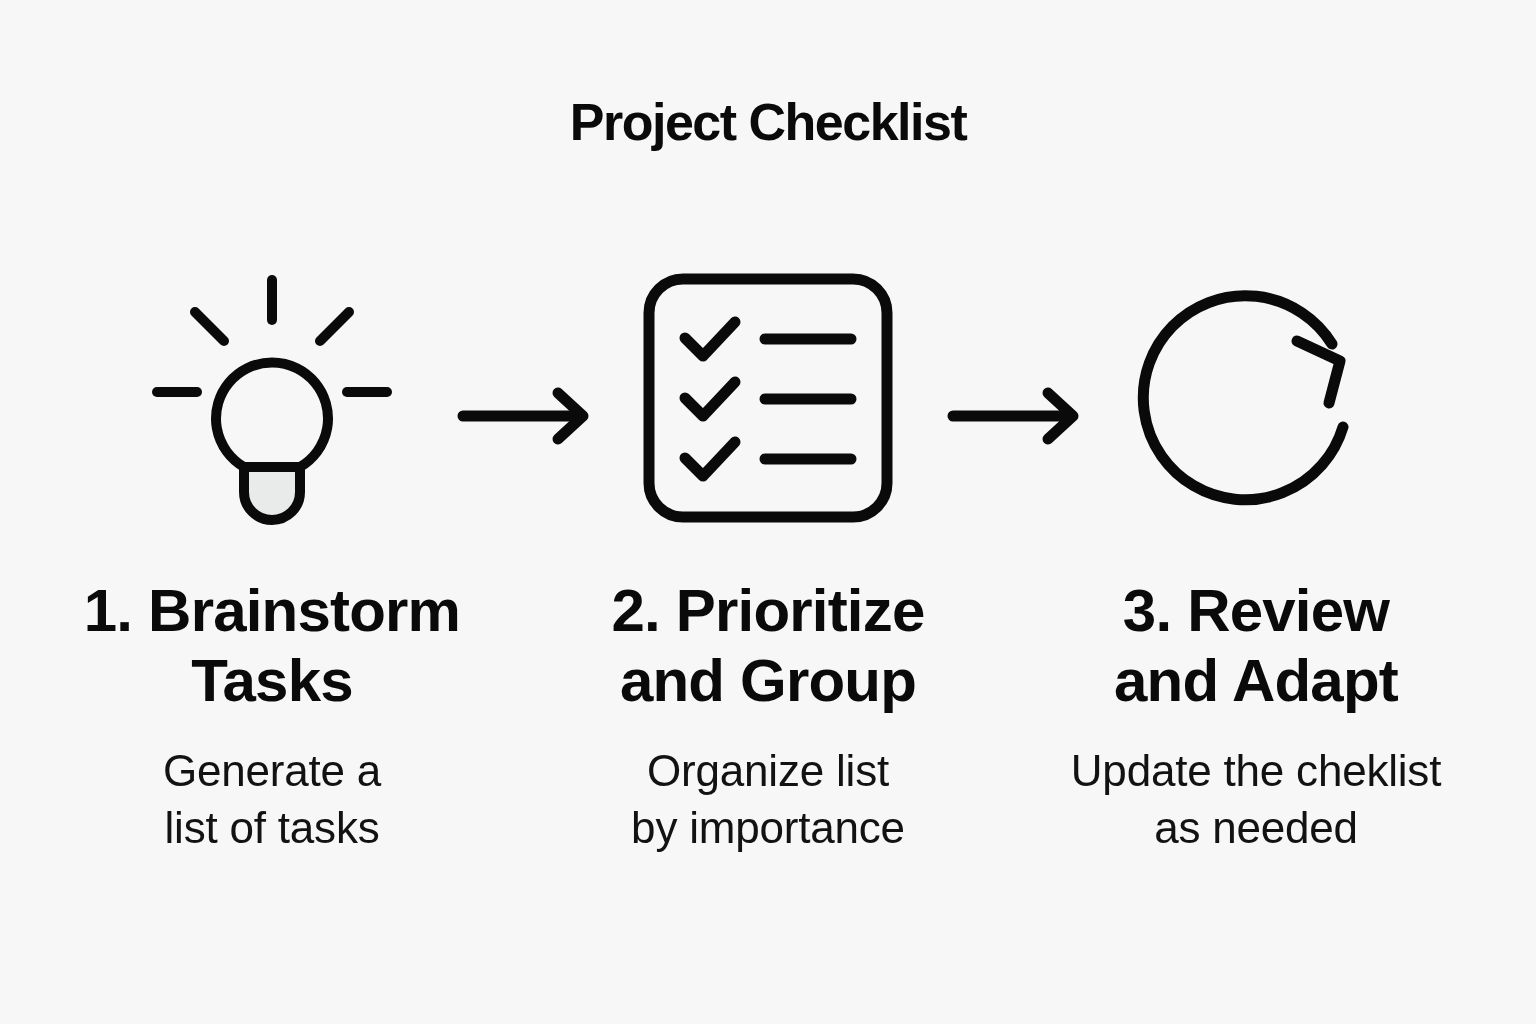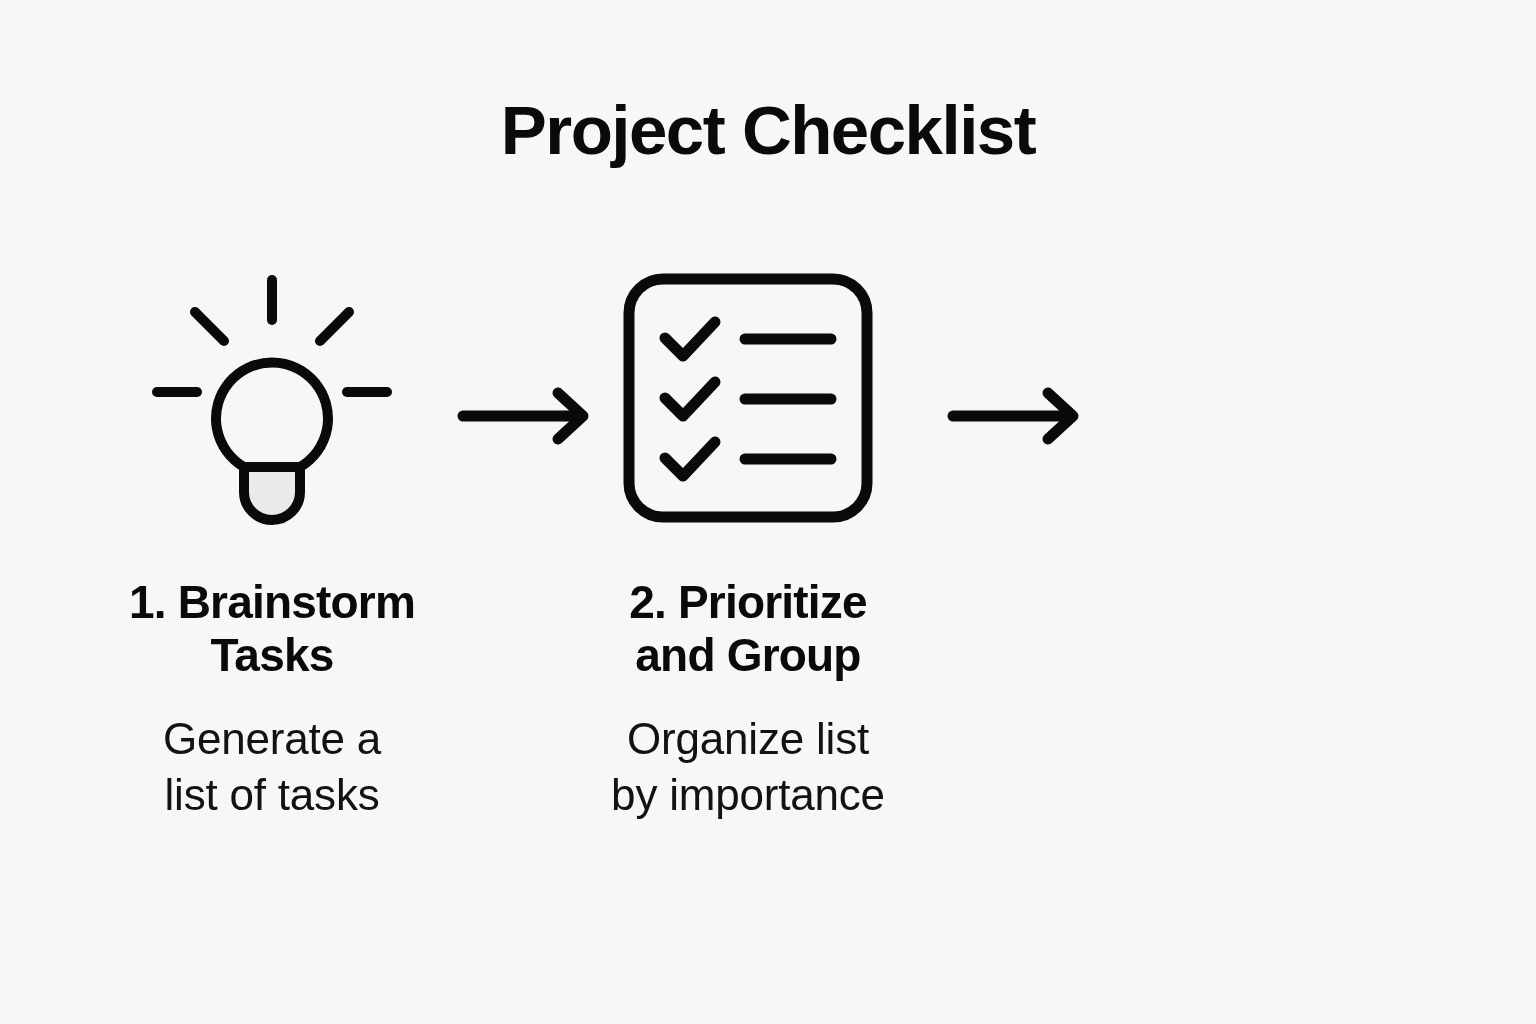--- a/index.html
+++ b/index.html
@@ -22,48 +22,48 @@
     height: 1024px;
   }
 
   
   #page-title {
     position: absolute;
     top: 96px;
     left: 0;
     width: 1536px;
     text-align: center;
-    font-size: 69px;
+    font-size: 52px;
     font-weight: 700;
     letter-spacing: -1.5px;
     line-height: 1;
     color: #0a0a0a;
   }
 
   
   .step {
     position: absolute;
     top: 262px;
     width: 380px;
     text-align: center;
   }
   #step-1 { left: 82px; }
-  #step-2 { left: 558px; }
+  #step-2 { left: 578px; }
   #step-3 { left: 1066px; }
 
   .step-icon {
     height: 272px;
     display: flex;
     align-items: center;
     justify-content: center;
   }
 
   .step-heading {
     margin-top: 42px;
-    font-size: 46px;
+    font-size: 60px;
     font-weight: 700;
     line-height: 1.16;
     letter-spacing: -0.8px;
     color: #0a0a0a;
     white-space: pre-line;
   }
 
   .step-desc {
     margin-top: 28px;
     font-size: 44px;
@@ -153,14 +153,31 @@
 
   <div class="connector" id="connector-2">
     <svg width="150" height="66" viewBox="0 0 150 66">
       <g fill="none" stroke="#0a0a0a" stroke-width="11" stroke-linecap="round" stroke-linejoin="round">
         <line x1="8" y1="33" x2="126" y2="33"></line>
         <polyline points="103,10 128,33 103,56"></polyline>
       </g>
     </svg>
   </div>
 
+  <div class="step" id="step-3">
+    <div class="step-icon">
+      <svg width="250" height="250" viewBox="0 0 250 250">
+        <g fill="none" stroke="#0a0a0a" stroke-width="11" stroke-linecap="round" stroke-linejoin="round">
+
+          <path d="M212 154
+                   A 102 102 0 1 1 201 71"></path>
+
+          <polyline points="166,68 209,88 198,130"></polyline>
+        </g>
+      </svg>
+    </div>
+    <div class="step-heading">3. Review
+and Adapt</div>
+    <div class="step-desc">Update the cheklist
+as needed</div>
+  </div>
 
 </div>
 
 </body></html>

